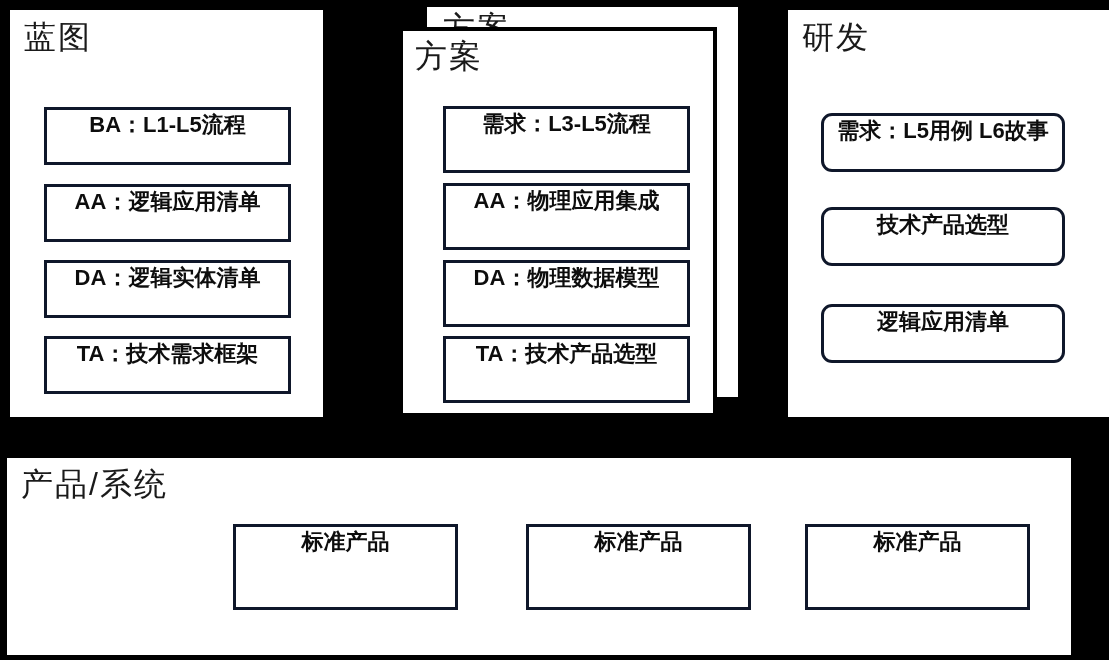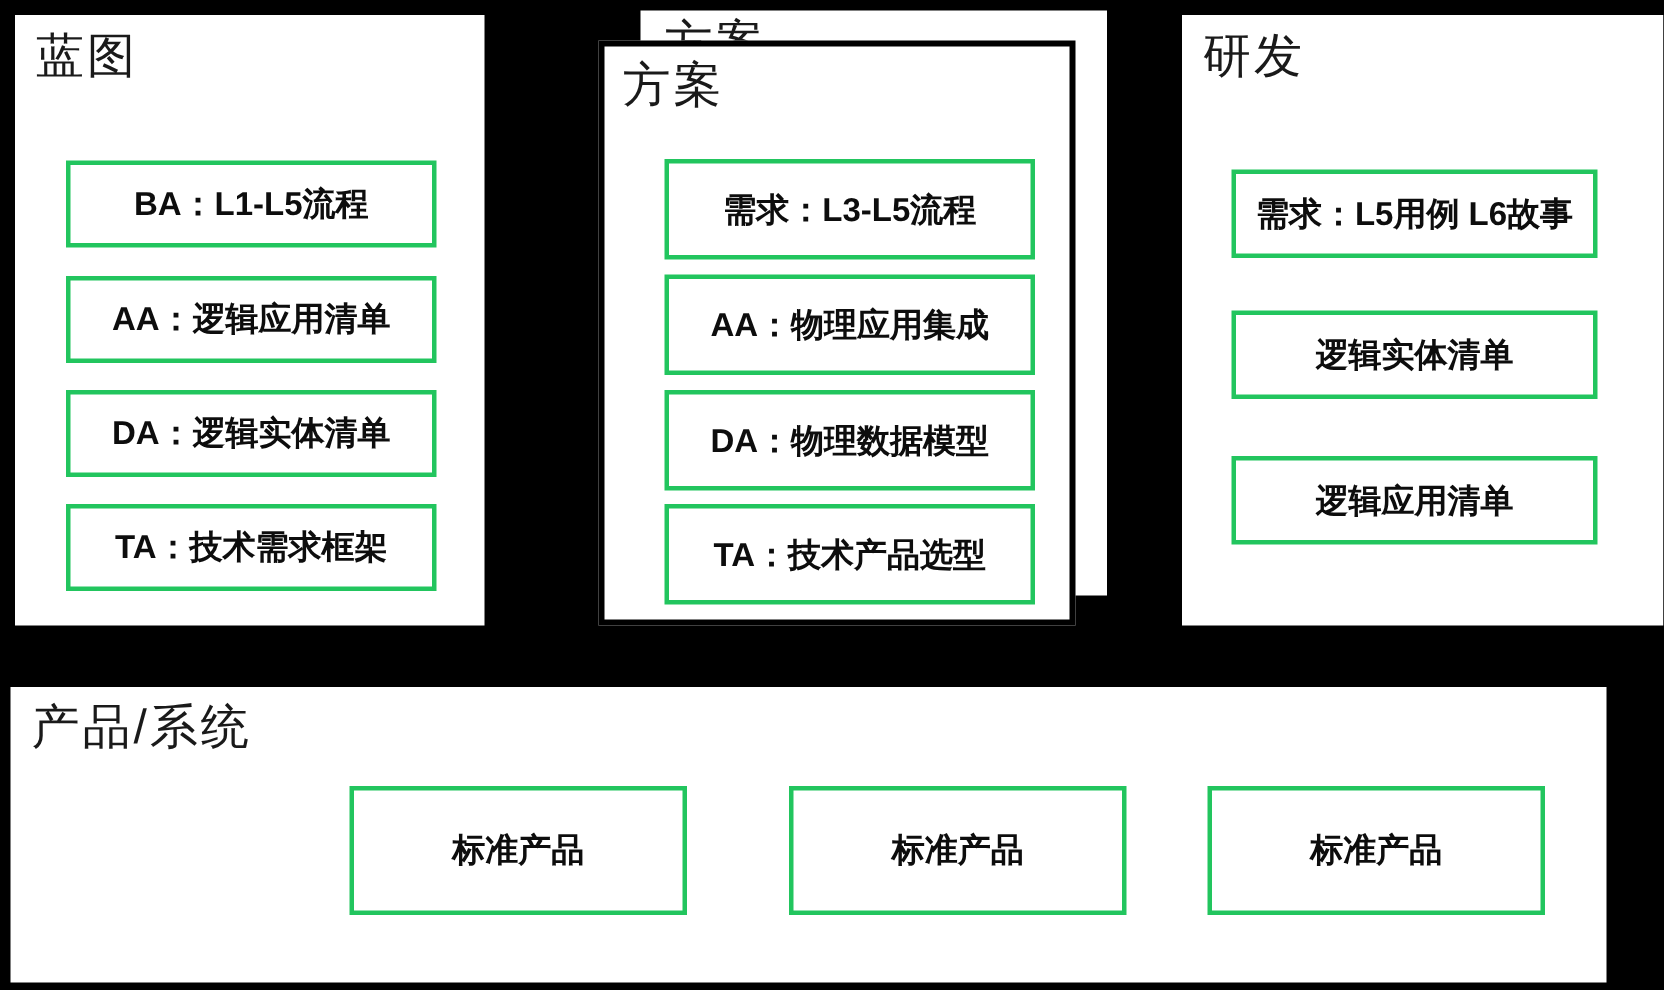--- a/index.html
+++ b/index.html
@@ -28,23 +28,22 @@
     font-size: 32px;
     font-weight: 400;
     color: #1a1a1a;
     letter-spacing: 2px;
     white-space: nowrap;
   }
   .node {
     position: absolute;
     box-sizing: border-box;
     background: #ffffff;
-    border: 3px solid #22c55e;
+    border: 3px solid #0f172a;
     display: flex;
-    align-items: center;
     justify-content: center;
     text-align: center;
   }
   .node span {
     font-size: 22px;
     font-weight: 700;
     color: #0d0d0d;
     white-space: nowrap;
   }
   
@@ -57,21 +56,21 @@
   #panel-solution-back .panel-title { left: 16px; top: 0px; }
 
   
   #panel-solution { left: 399px; top: 27px; width: 318px; height: 390px; border: 4px solid #000000; z-index: 2; }
   #panel-solution .panel-title { left: 12px; top: 4px; }
   #panel-solution .node { left: 40px; width: 247px; height: 67px; }
 
   
   #panel-rnd { left: 788px; top: 10px; width: 374px; height: 407px; }
   #panel-rnd .panel-title { left: 14px; top: 6px; }
-  #panel-rnd .node { left: 33px; width: 244px; height: 59px; }
+  #panel-rnd .node { left: 33px; width: 244px; height: 59px; border-radius: 11px; }
 
   
   #panel-product { left: 7px; top: 458px; width: 1064px; height: 197px; }
   #panel-product .panel-title { left: 14px; top: 5px; }
   #panel-product .node { top: 66px; width: 225px; height: 86px; }
 </style>
 </head>
 <body>
 
 <div class="stage">
@@ -111,21 +110,21 @@
         <span>TA：技术产品选型</span>
       </div>
   </section>
 
   <section class="panel" id="panel-rnd">
     <h2 class="panel-title">研发</h2>
     <div class="node" style="top:103px">
         <span>需求：L5用例 L6故事</span>
       </div>
     <div class="node" style="top:197px">
-        <span>逻辑实体清单</span>
+        <span>技术产品选型</span>
       </div>
     <div class="node" style="top:294px">
         <span>逻辑应用清单</span>
       </div>
   </section>
 
   <section class="panel" id="panel-product">
     <h2 class="panel-title">产品/系统</h2>
     <div class="node" style="left:226px">
         <span>标准产品</span>

